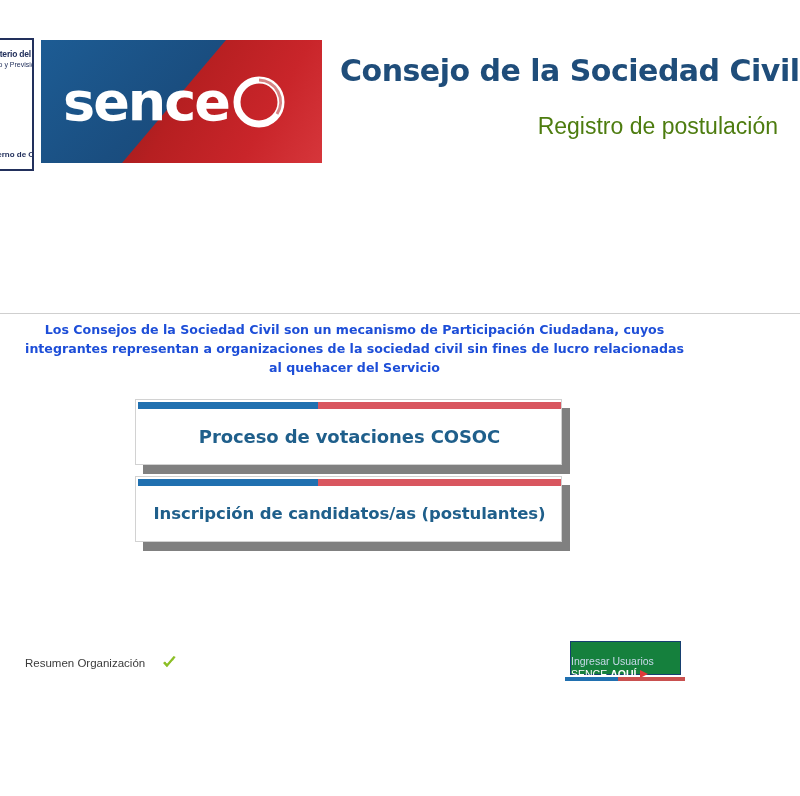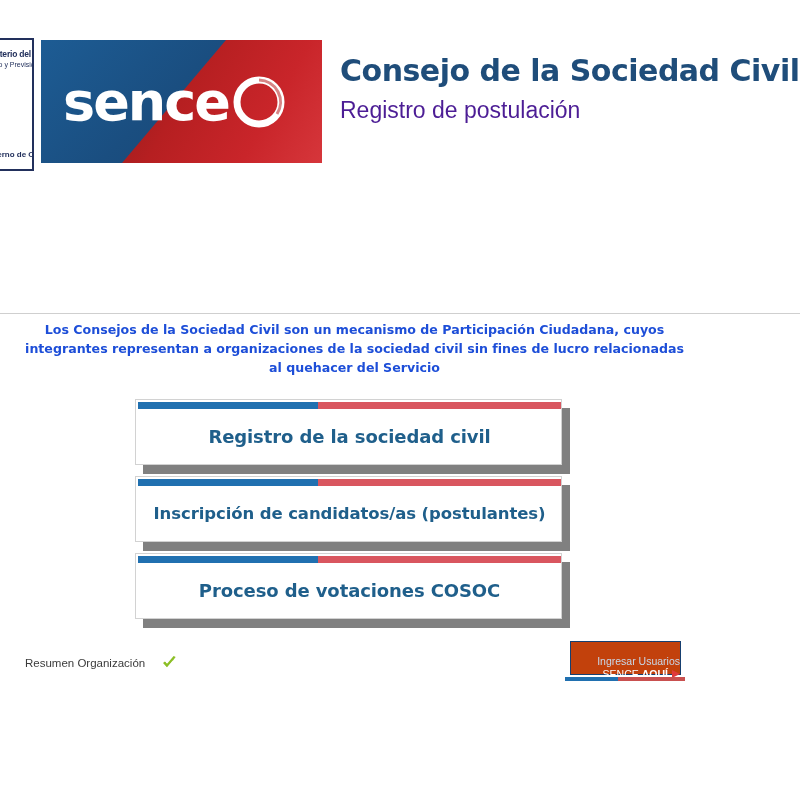--- a/index.html
+++ b/index.html
@@ -104,39 +104,39 @@
     width: 240px;
     height: 66px;
   }
 
   
   .title-block {
     position: absolute;
     left: 340px;
     top: 52px;
     width: 460px;
-    text-align: left;
-    padding-right: 16px;
+    text-align: right;
+    padding-right: 22px;
   }
   .title-main {
     font-family: "DejaVu Sans", sans-serif;
     font-size: 30px;
     font-weight: bold;
     color: #1f4d7a;
     letter-spacing: -0.5px;
     line-height: 38px;
     white-space: nowrap;
   }
   .title-sub {
     font-family: "Liberation Sans", sans-serif;
     font-size: 23px;
     font-weight: normal;
-    color: #4c1d95;
+    color: #4d7c0f;
     line-height: 32px;
-    margin-top: 4px;
+    margin-top: 20px;
     white-space: nowrap;
   }
 
   
   .divider {
     position: absolute;
     left: 0;
     top: 313px;
     width: 800px;
     height: 1px;
@@ -256,25 +256,25 @@
     width: 111px;
     height: 40px;
     cursor: pointer;
   }
   .ingresar-box {
     position: absolute;
     left: 0;
     top: 0;
     width: 111px;
     height: 34px;
-    background: #c2410c;
+    background: #15803d;
     border: 1px solid #163f70;
     display: flex;
     flex-direction: column;
-    align-items: flex-end;
+    align-items: flex-start;
     justify-content: center;
     padding-top: 19px;
   }
   .ing-line1 {
     font-family: "Liberation Sans", sans-serif;
     font-size: 10.5px;
     color: #c8d8ea;
     line-height: 13px;
     white-space: nowrap;
   }
@@ -355,53 +355,43 @@
       <div class="title-sub">Registro de postulación</div>
     </div>
   </div>
 
   <div class="divider"></div>
 
   <div class="intro">Los Consejos de la Sociedad Civil son un mecanismo de Participación Ciudadana, cuyos integrantes representan a organizaciones de la sociedad civil sin fines de lucro relacionadas al quehacer del Servicio</div>
 
   <div class="cards">
 
+
     <div class="card-wrap">
       <div class="card-shadow"></div>
       <div class="card">
         <div class="card-stripe">
           <div class="s-blue"></div>
           <div class="s-red"></div>
         </div>
-        <div class="card-label">Registro de la sociedad civil</div>
+        <div class="card-label">Proceso de votaciones COSOC</div>
       </div>
     </div>
 
     <div class="card-wrap">
       <div class="card-shadow"></div>
       <div class="card">
         <div class="card-stripe">
           <div class="s-blue"></div>
           <div class="s-red"></div>
         </div>
         <div class="card-label smaller">Inscripción de candidatos/as (postulantes)</div>
       </div>
     </div>
 
-    <div class="card-wrap">
-      <div class="card-shadow"></div>
-      <div class="card">
-        <div class="card-stripe">
-          <div class="s-blue"></div>
-          <div class="s-red"></div>
-        </div>
-        <div class="card-label">Proceso de votaciones COSOC</div>
-      </div>
-    </div>
-
   </div>
 
   <div class="resumen">
     <span class="resumen-label">Resumen Organización</span>
     <span class="check-icon">
       <svg width="15" height="15" viewBox="0 0 16 16">
         <path d="M1.5 8.6 L5.2 12.6 L14.2 2.4 L12.0 5.6 L5.4 9.6 L3.4 7.2 Z" fill="#8cbf26"></path>
         <path d="M1.2 8.4 L5.3 13.0 L14.6 2.2 L12.4 1.0 L5.2 9.6 L3.0 6.8 Z" fill="#8cbf26"></path>
       </svg>
     </span>

